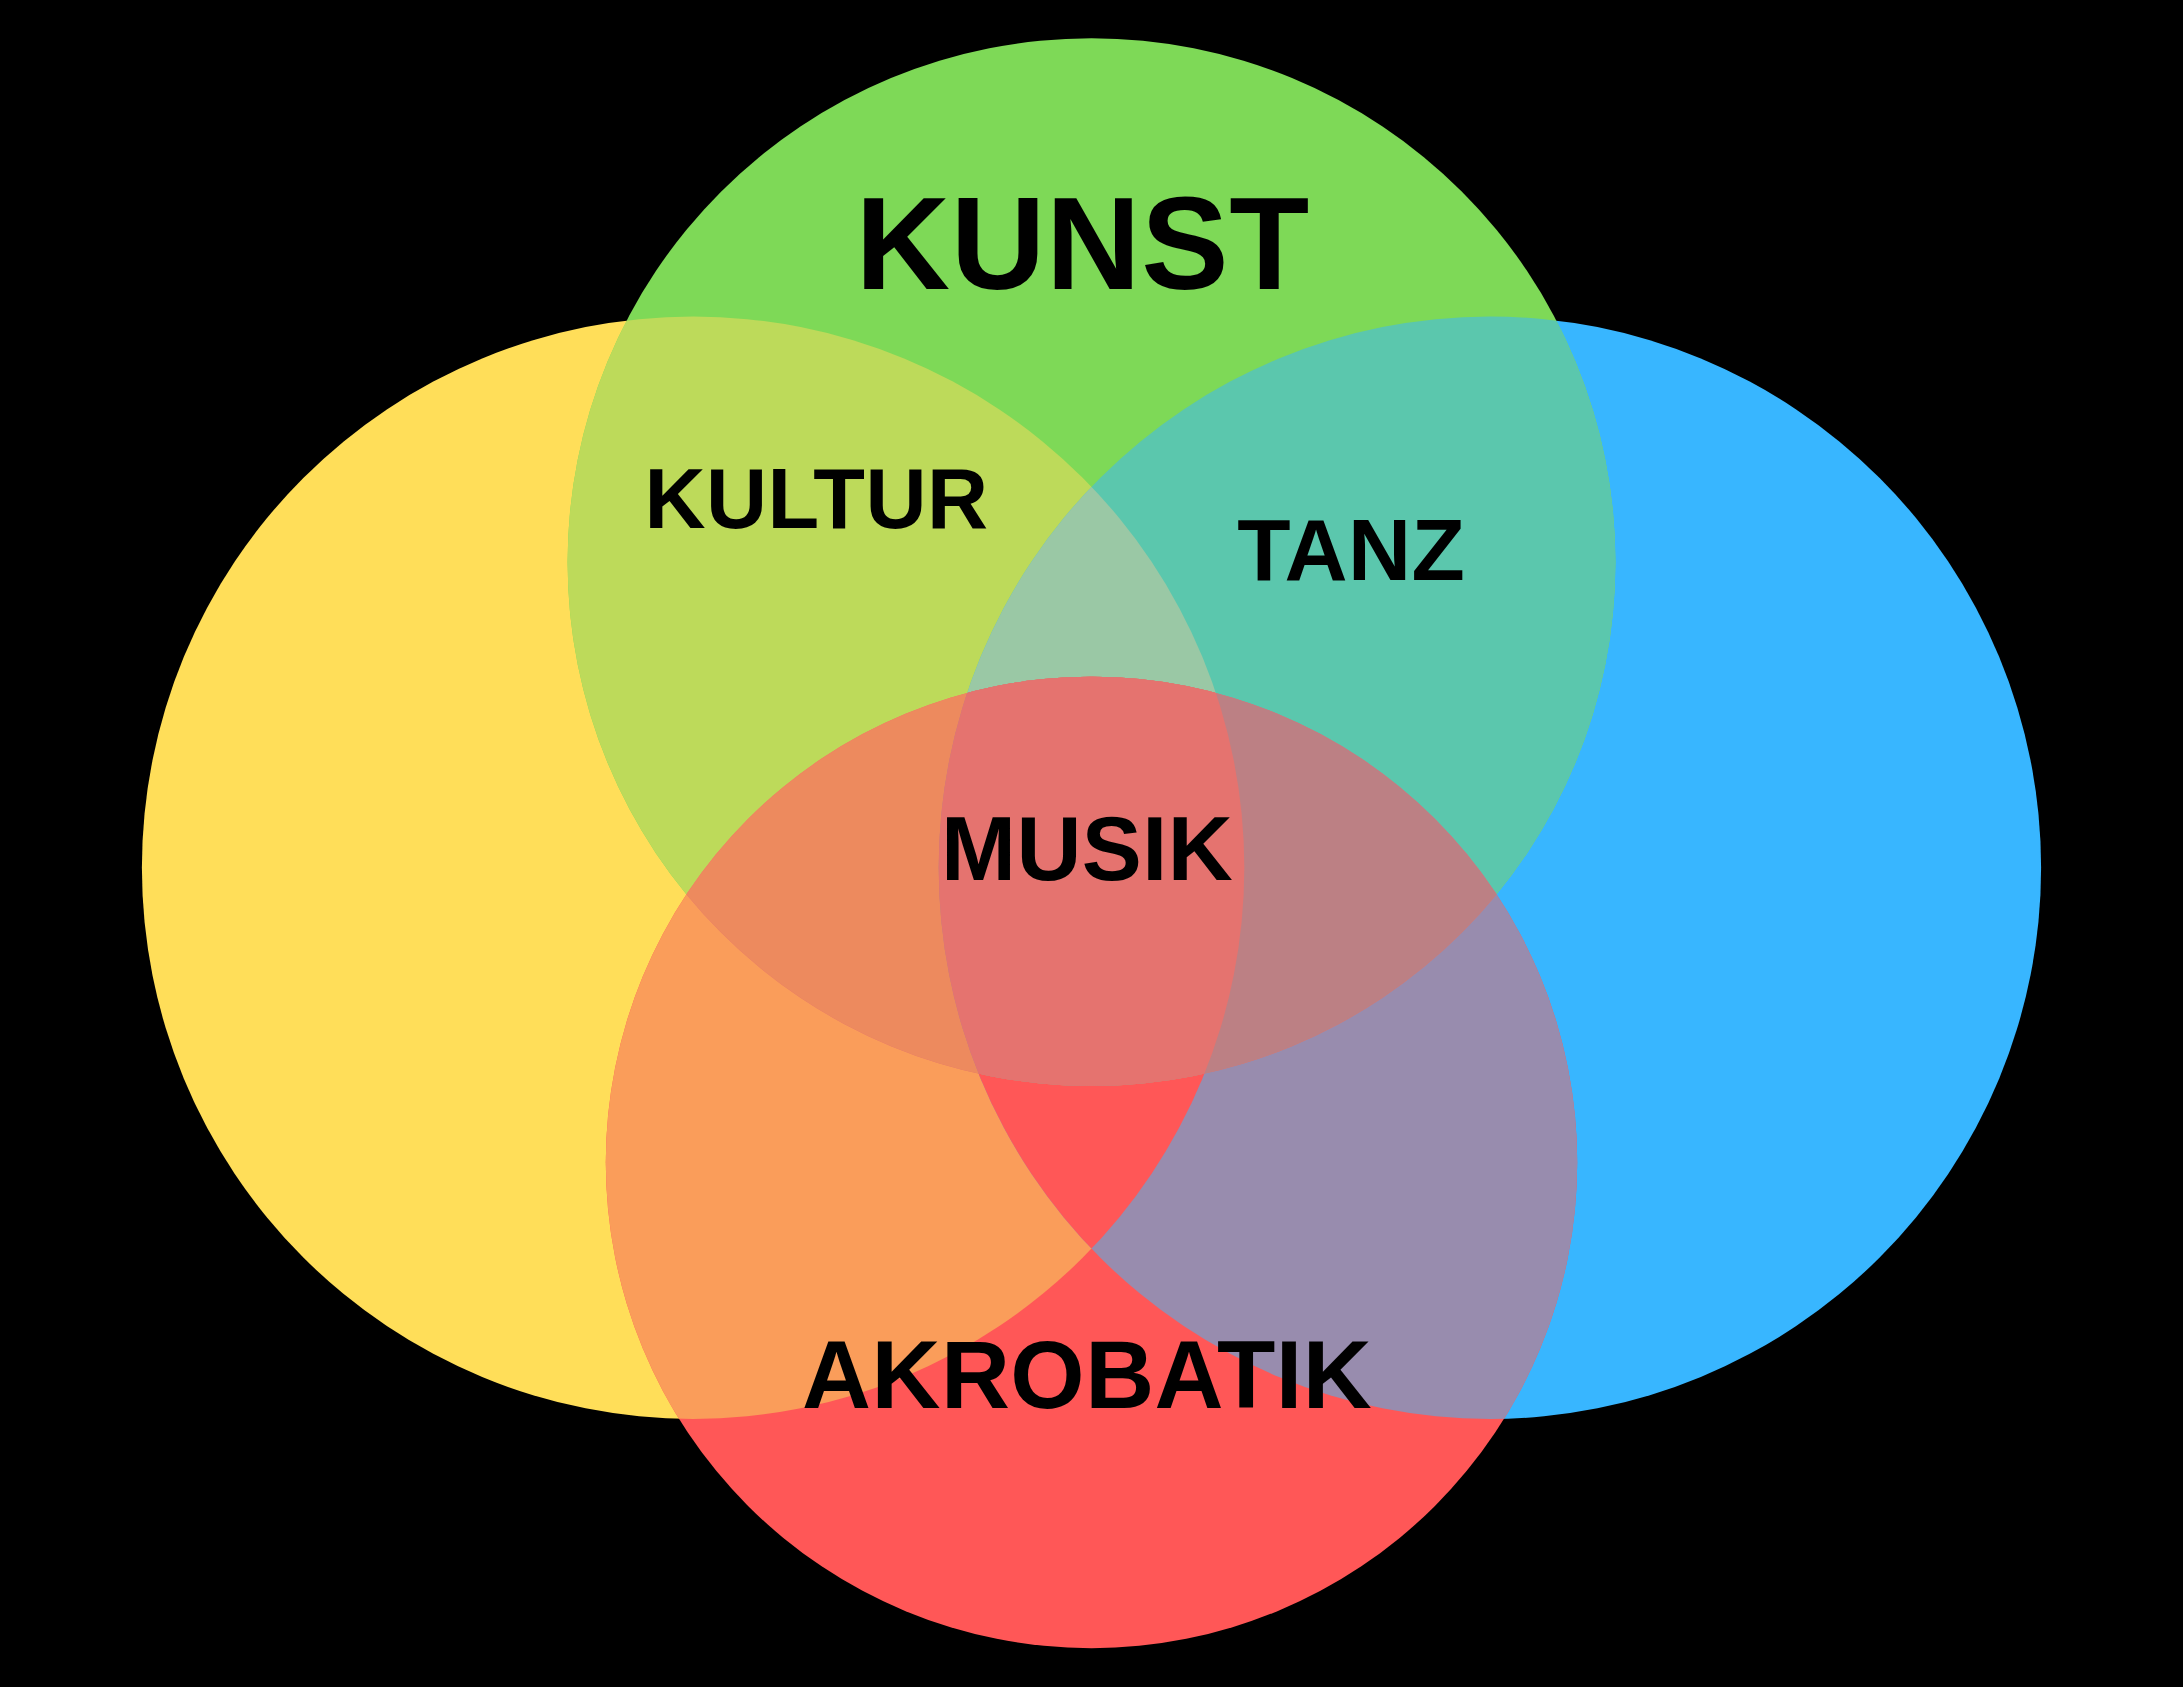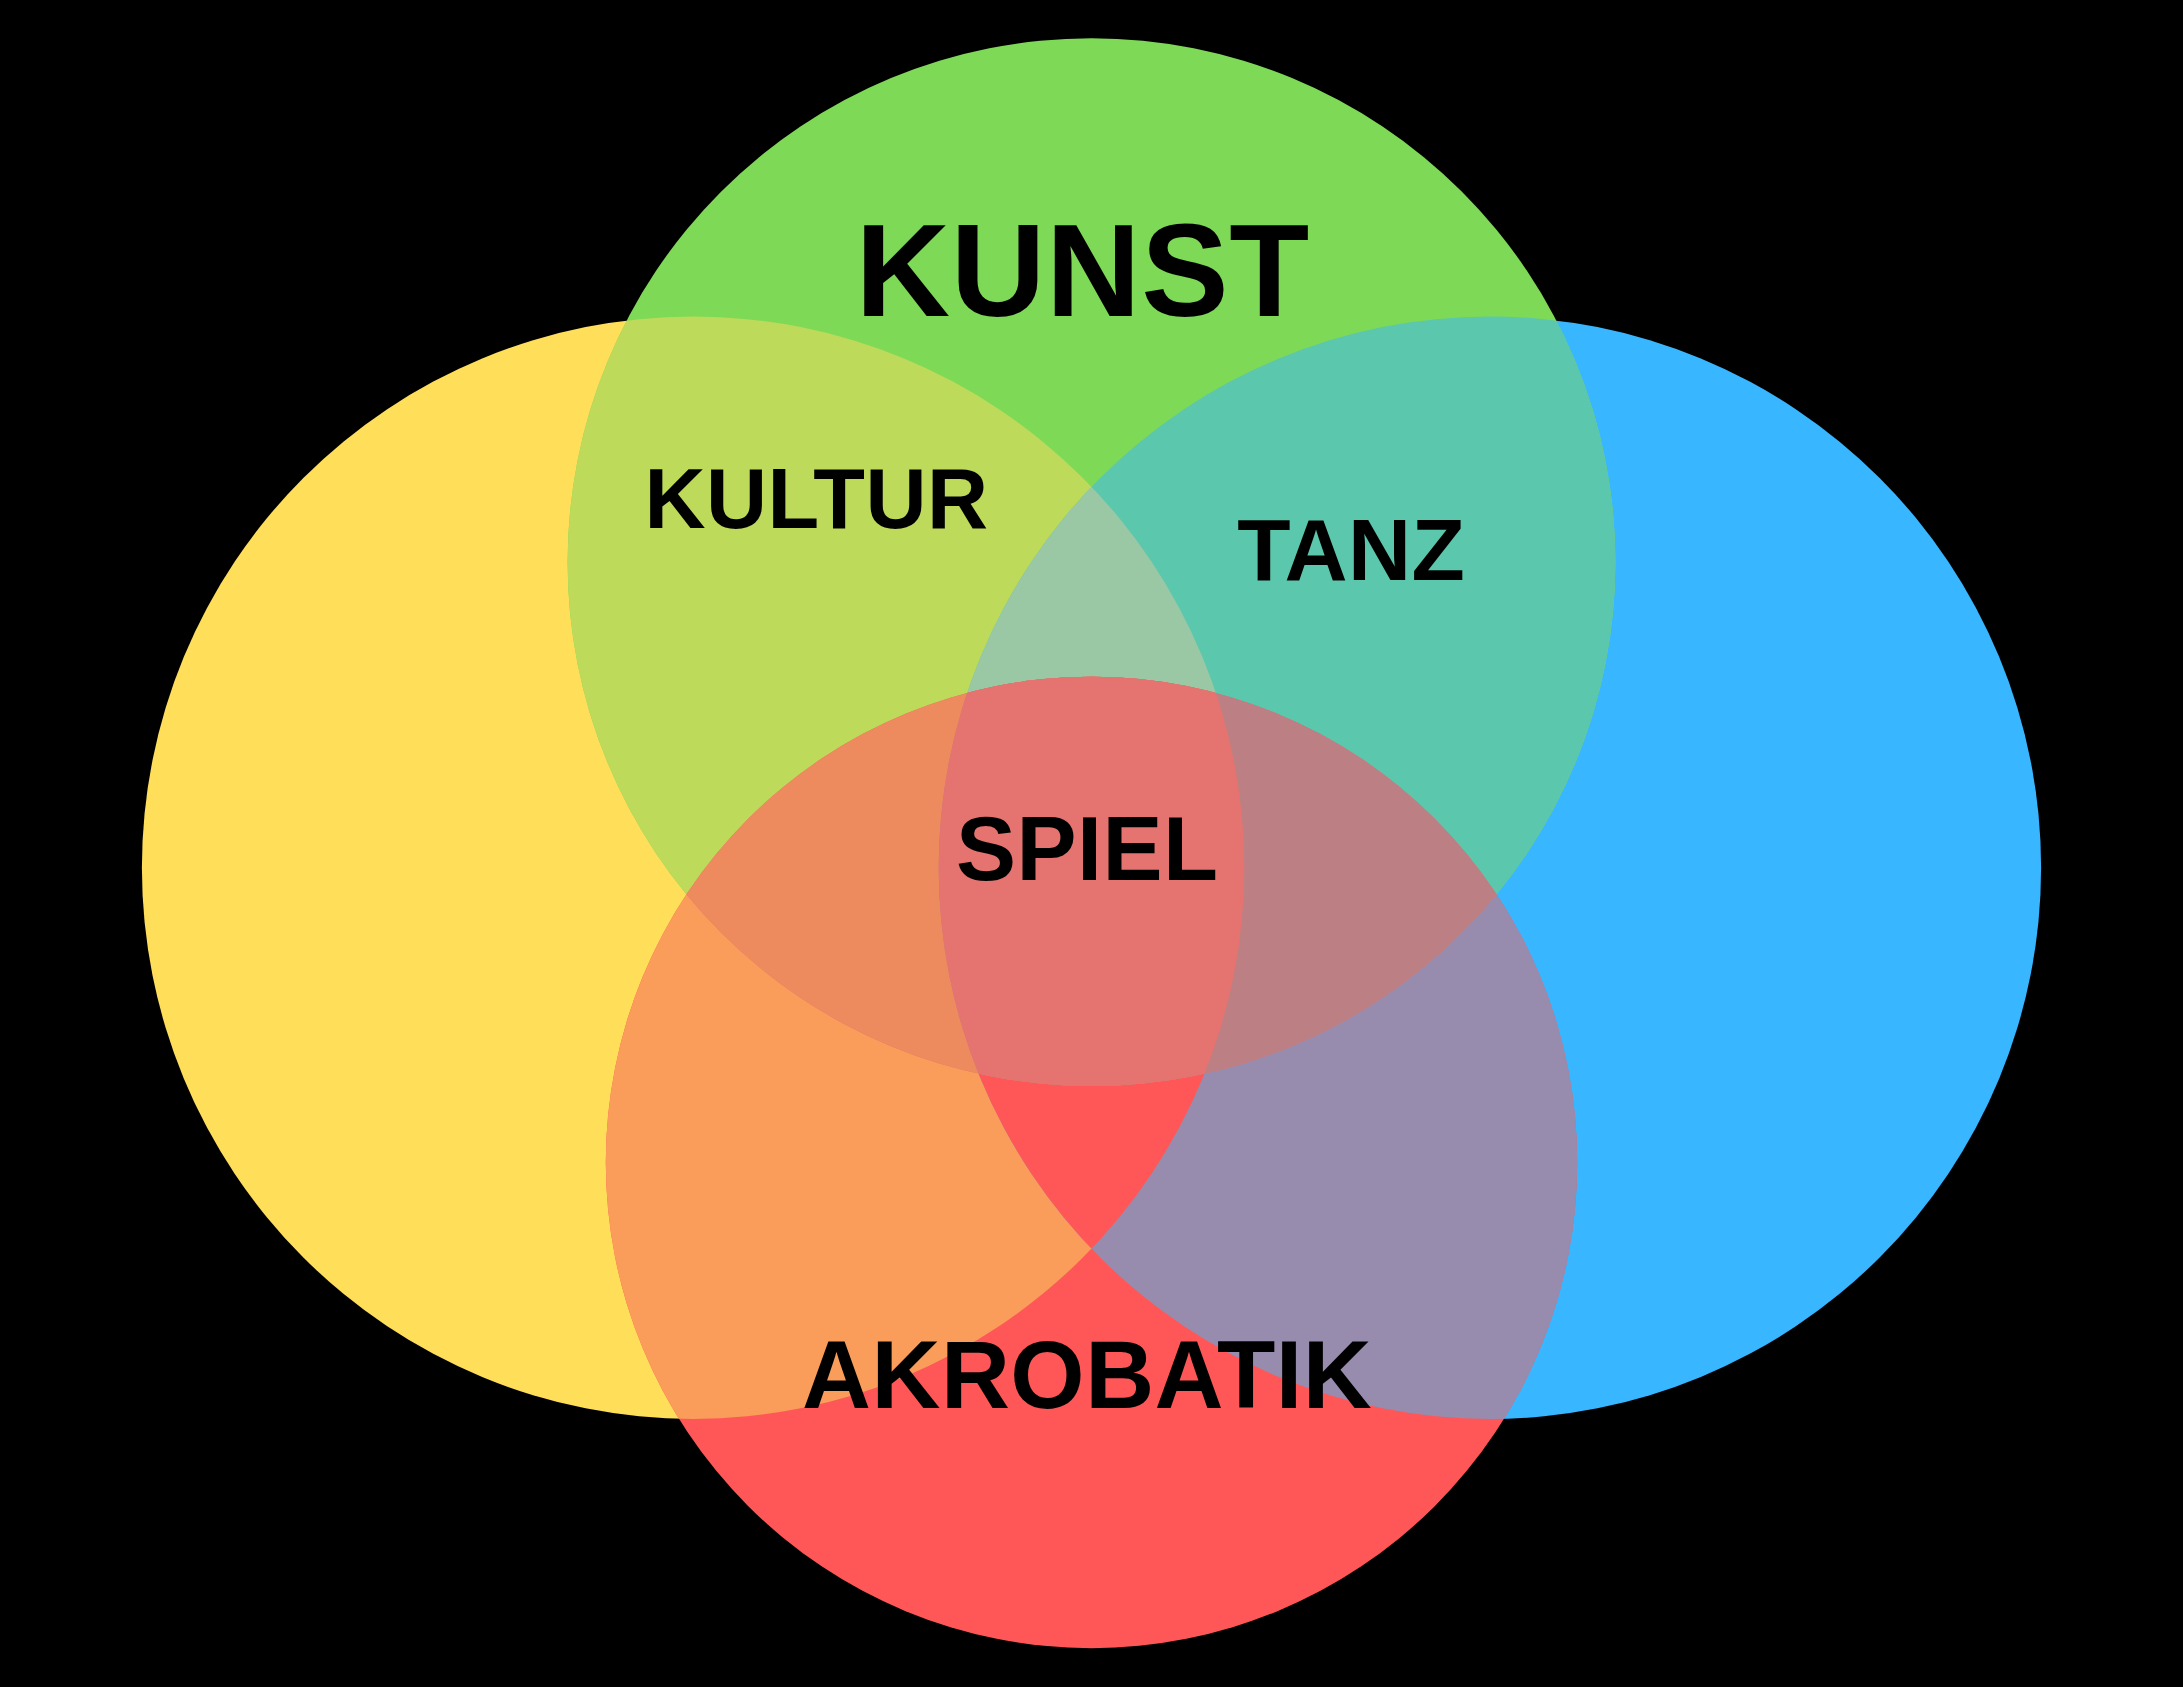--- a/index.html
+++ b/index.html
@@ -24,21 +24,21 @@
   .label {
     position: absolute;
     transform: translate(-50%, -50%);
     font-family: "Liberation Sans", "DejaVu Sans", sans-serif;
     font-weight: bold;
     color: #000;
     letter-spacing: 0.005em;
     white-space: nowrap;
     user-select: none;
   }
-  .l-kunst     { left: 49.6%; top: 14.4%; font-size: 6vw; margin-top: 27px; }
+  .l-kunst     { left: 49.6%; top: 14.4%; font-size: 6vw; }
   .l-kampf     { left: 37.4%; top: 29.6%; font-size: 3.875vw; }
   .l-tanz      { left: 61.9%; top: 32.6%; font-size: 4vw; text-align: center; }
   .l-musik     { left: 22.6%; top: 50.1%; font-size: 4.375vw; }
   .l-kultur    { left: 49.8%; top: 50.3%; font-size: 4.125vw; }
   .l-sport     { left: 76.6%; top: 50.0%; font-size: 4.375vw; }
   .l-spiel     { left: 65.9%; top: 62.6%; font-size: 3.875vw; }
   .l-lifestyle { left: 37.5%; top: 67.1%; font-size: 4vw; }
   .l-akrobatik { left: 49.8%; top: 81.5%; font-size: 4.375vw; }
 </style>
 </head>
@@ -107,16 +107,16 @@
         <g clip-path="url(#cY)">
           <circle cx="2730" cy="1590" r="1010" fill="#E5736F"></circle>
         </g>
       </g>
     </g>
   </svg>
 
   <div class="label l-kunst">KUNST</div>
   <div class="label l-kampf">KULTUR</div>
   <div class="label l-tanz">TANZ</div>
-  <div class="label l-kultur">SPIEL</div>
+  <div class="label l-kultur">MUSIK</div>
   <div class="label l-akrobatik">AKROBATIK</div>
 </div>
 
 
 </body></html>

